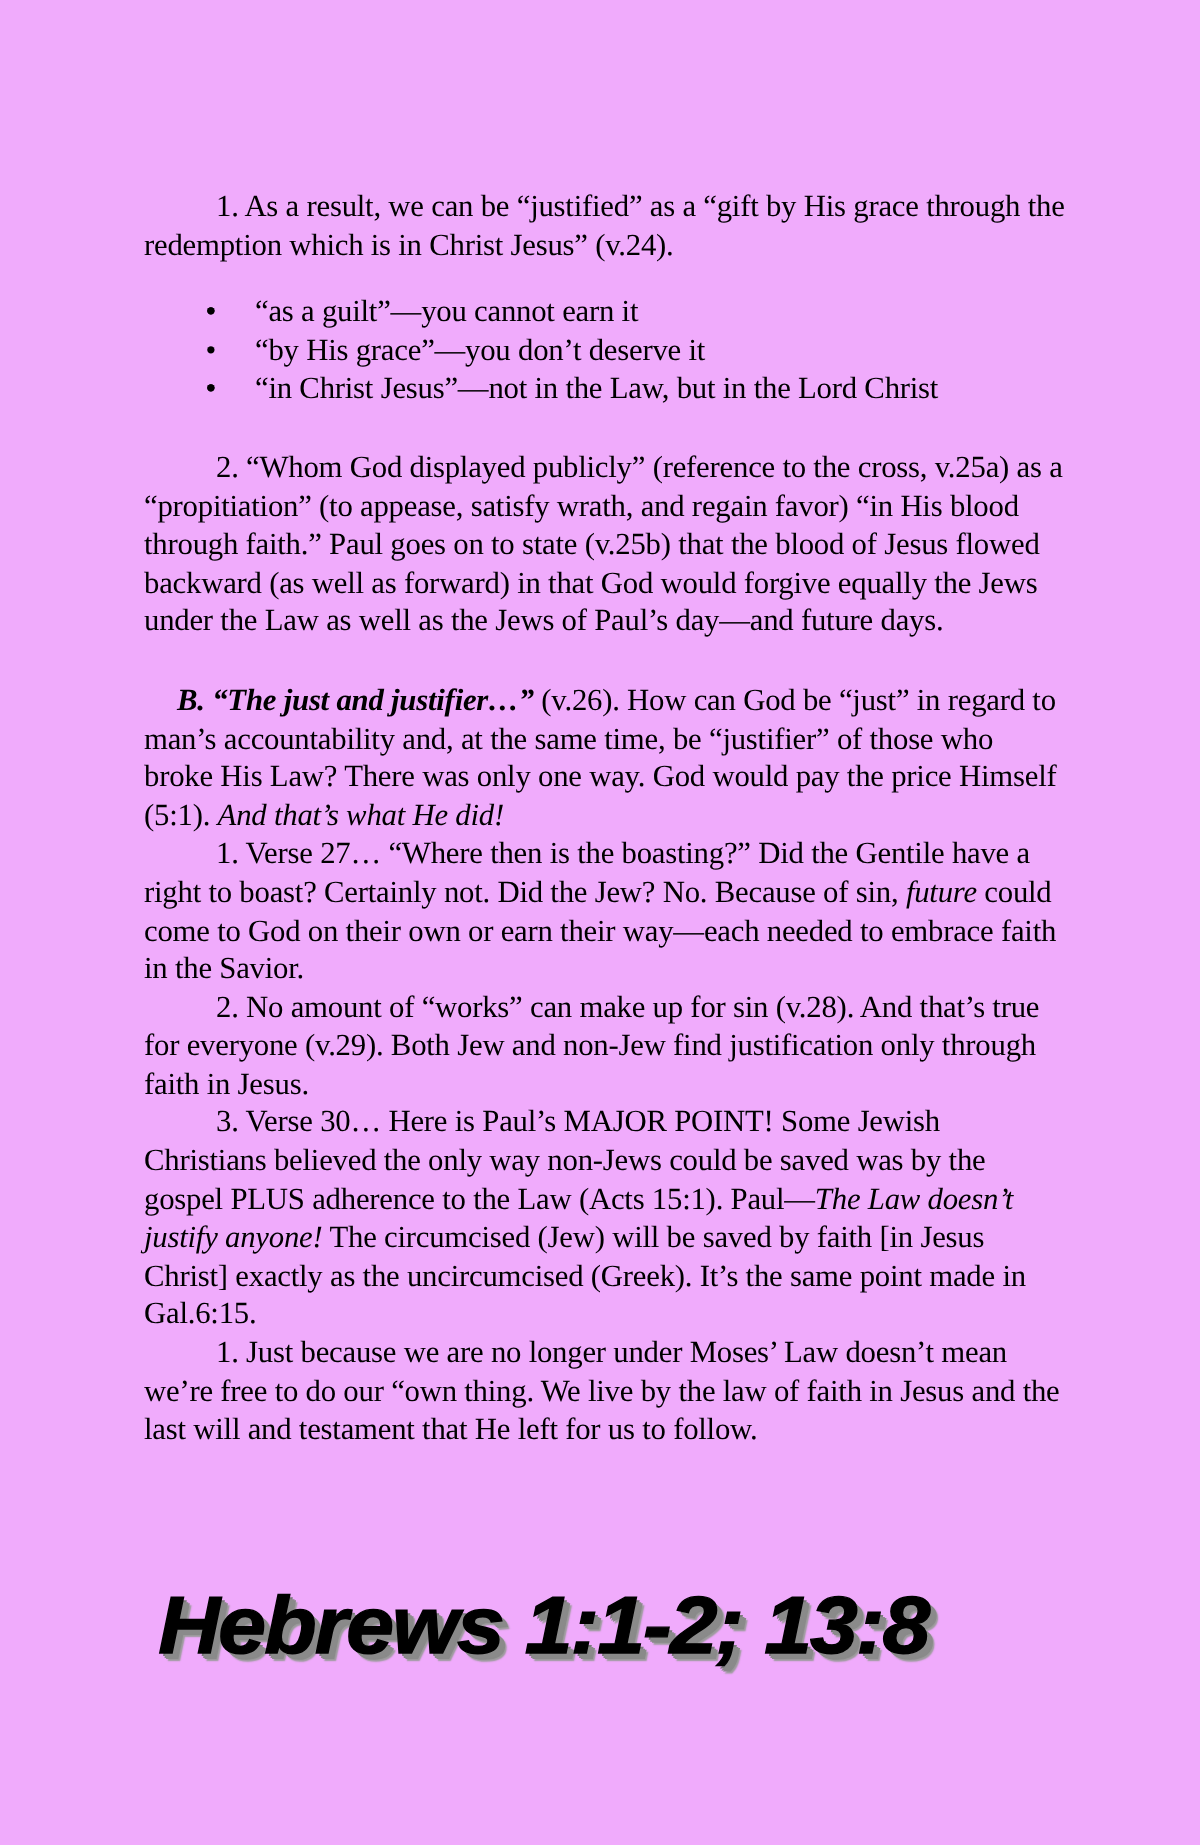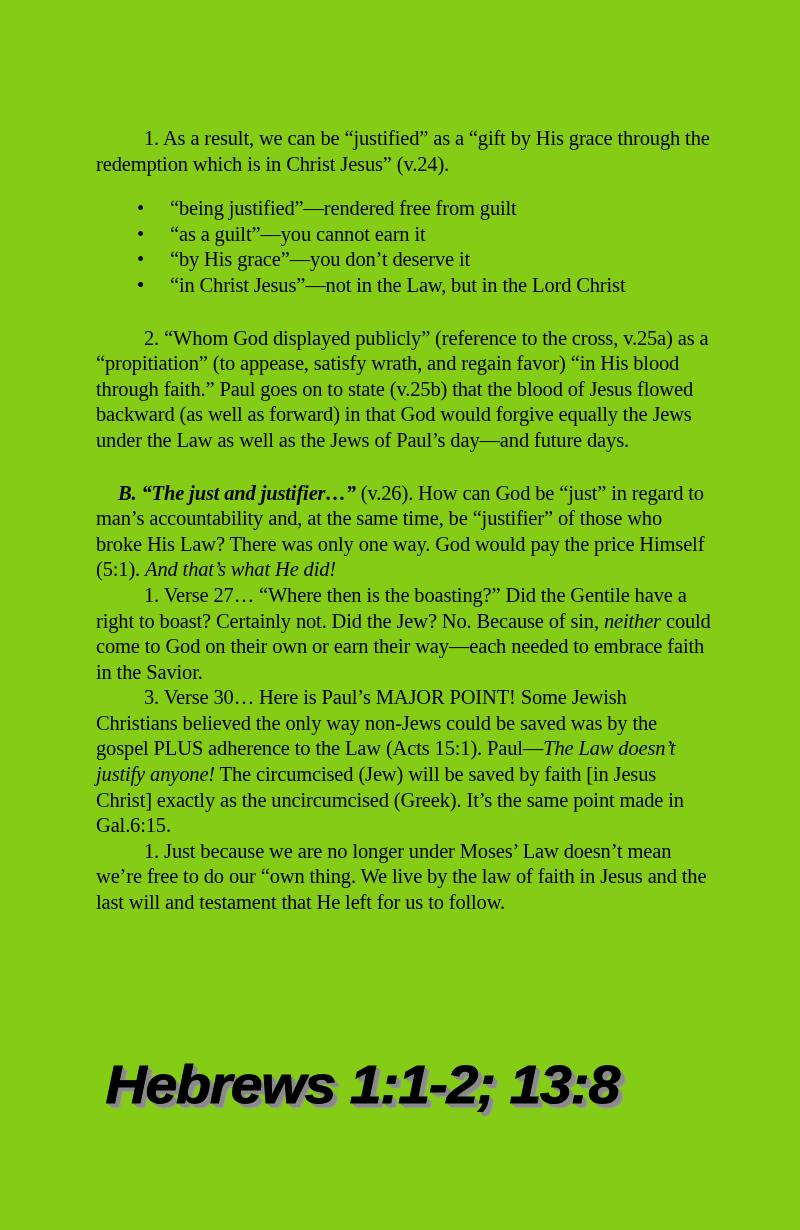--- a/index.html
+++ b/index.html
@@ -16,21 +16,21 @@
     font-family: "Liberation Serif", "DejaVu Serif", serif;
     color: #000000;
     -webkit-font-smoothing: antialiased;
   }
 
   .page {
     position: absolute;
     left: 0; top: 0;
     width: 800px;
     height: 1230px;
-    background: #84cc16;
+    background: #f0abfc;
   }
 
   .content {
     position: absolute;
     left: 96px;
     top: 126px;
     width: 616px;
   }
 
   
@@ -112,21 +112,20 @@
 <div class="page">
   <div class="content">
 
     <p class="para">1. As a result, we can be “justified” as a “gift by His grace through the redemption which is in Christ Jesus” (v.24).</p>
 
     <div class="spacer-md"></div>
 
     <ul class="bullets">
       <li>
         <span class="bullet-dot">•</span>
-        <span>“being justified”—rendered free from guilt</span>
       </li>
       <li>
         <span class="bullet-dot">•</span>
         <span>“as a guilt”—you cannot earn it</span>
       </li>
       <li>
         <span class="bullet-dot">•</span>
         <span>“by His grace”—you don’t deserve it</span>
       </li>
       <li>
@@ -139,22 +138,23 @@
     </ul>
 
     <div class="spacer-lg"></div>
 
     <p class="para">2. “Whom God displayed publicly” (reference to the cross, v.25a) as a “propitiation” (to appease, satisfy wrath, and regain favor) “in His blood through faith.” Paul goes on to state (v.25b) that the blood of Jesus flowed backward (as well as forward) in that God would forgive equally the Jews under the Law as well as the Jews of Paul’s day—and future days.</p>
 
     <div class="spacer-lg"></div>
 
     <p class="para tight-indent"><strong class="bd">B. “The just and justifier…”</strong><span> (v.26). How can God be “just” in regard to man’s accountability and, at the same time, be “justifier” of those who broke His Law? There was only one way. God would pay the price Himself (5:1). </span><em class="it">And that’s what He did!</em></p>
 
-    <p class="para"><span>1. Verse 27… “Where then is the boasting?” Did the Gentile have a right to boast? Certainly not. Did the Jew? No. Because of sin, </span><em class="it">neither</em><span> could come to God on their own or earn their way—each needed to embrace faith in the Savior.</span></p>
+    <p class="para"><span>1. Verse 27… “Where then is the boasting?” Did the Gentile have a right to boast? Certainly not. Did the Jew? No. Because of sin, </span><em class="it">future</em><span> could come to God on their own or earn their way—each needed to embrace faith in the Savior.</span></p>
 
+    <p class="para">2. No amount of “works” can make up for sin (v.28). And that’s true for everyone (v.29). Both Jew and non-Jew find justification only through faith in Jesus.</p>
 
     <p class="para"><span>3. Verse 30… Here is Paul’s MAJOR POINT! Some Jewish Christians believed the only way non-Jews could be saved was by the gospel PLUS adherence to the Law (Acts 15:1). Paul—</span><em class="it">The Law doesn’t justify anyone!</em><span> The circumcised (Jew) will be saved by faith [in Jesus Christ] exactly as the uncircumcised (Greek). It’s the same point made in Gal.6:15.</span></p>
 
     <p class="para">1. Just because we are no longer under Moses’ Law doesn’t mean we’re free to do our “own thing. We live by the law of faith in Jesus and the last will and testament that He left for us to follow.</p>
 
   </div>
 
   <div class="wordart-wrap">
     <span class="wordart">Hebrews 1:1-2; 13:8</span>
   </div>

